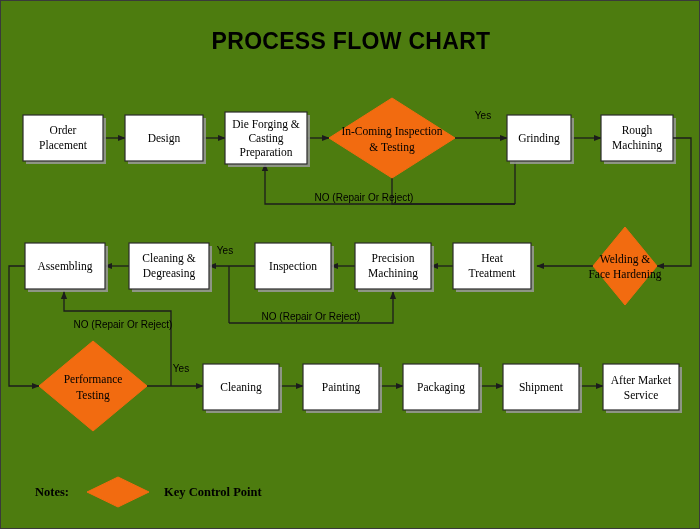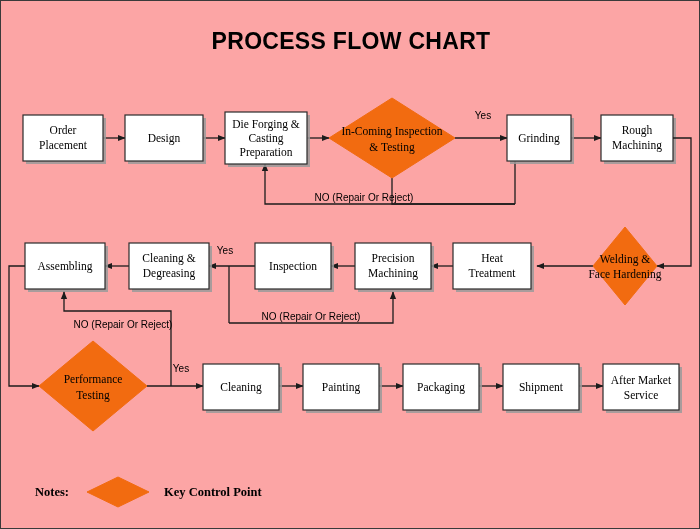--- a/index.html
+++ b/index.html
@@ -4,21 +4,21 @@
 <style>
   html, body {
     margin: 0;
     padding: 0;
     background: #ffffff;
   }
   #page {
     position: relative;
     width: 700px;
     height: 529px;
-    background: #fca5a5;
+    background: #4d7c0f;
     border: 1px solid #3a3a3a;
     box-sizing: border-box;
     overflow: hidden;
     font-family: "Liberation Serif", "DejaVu Serif", serif;
   }
   #chart-svg {
     position: absolute;
     left: 0;
     top: 0;
     width: 700px;

